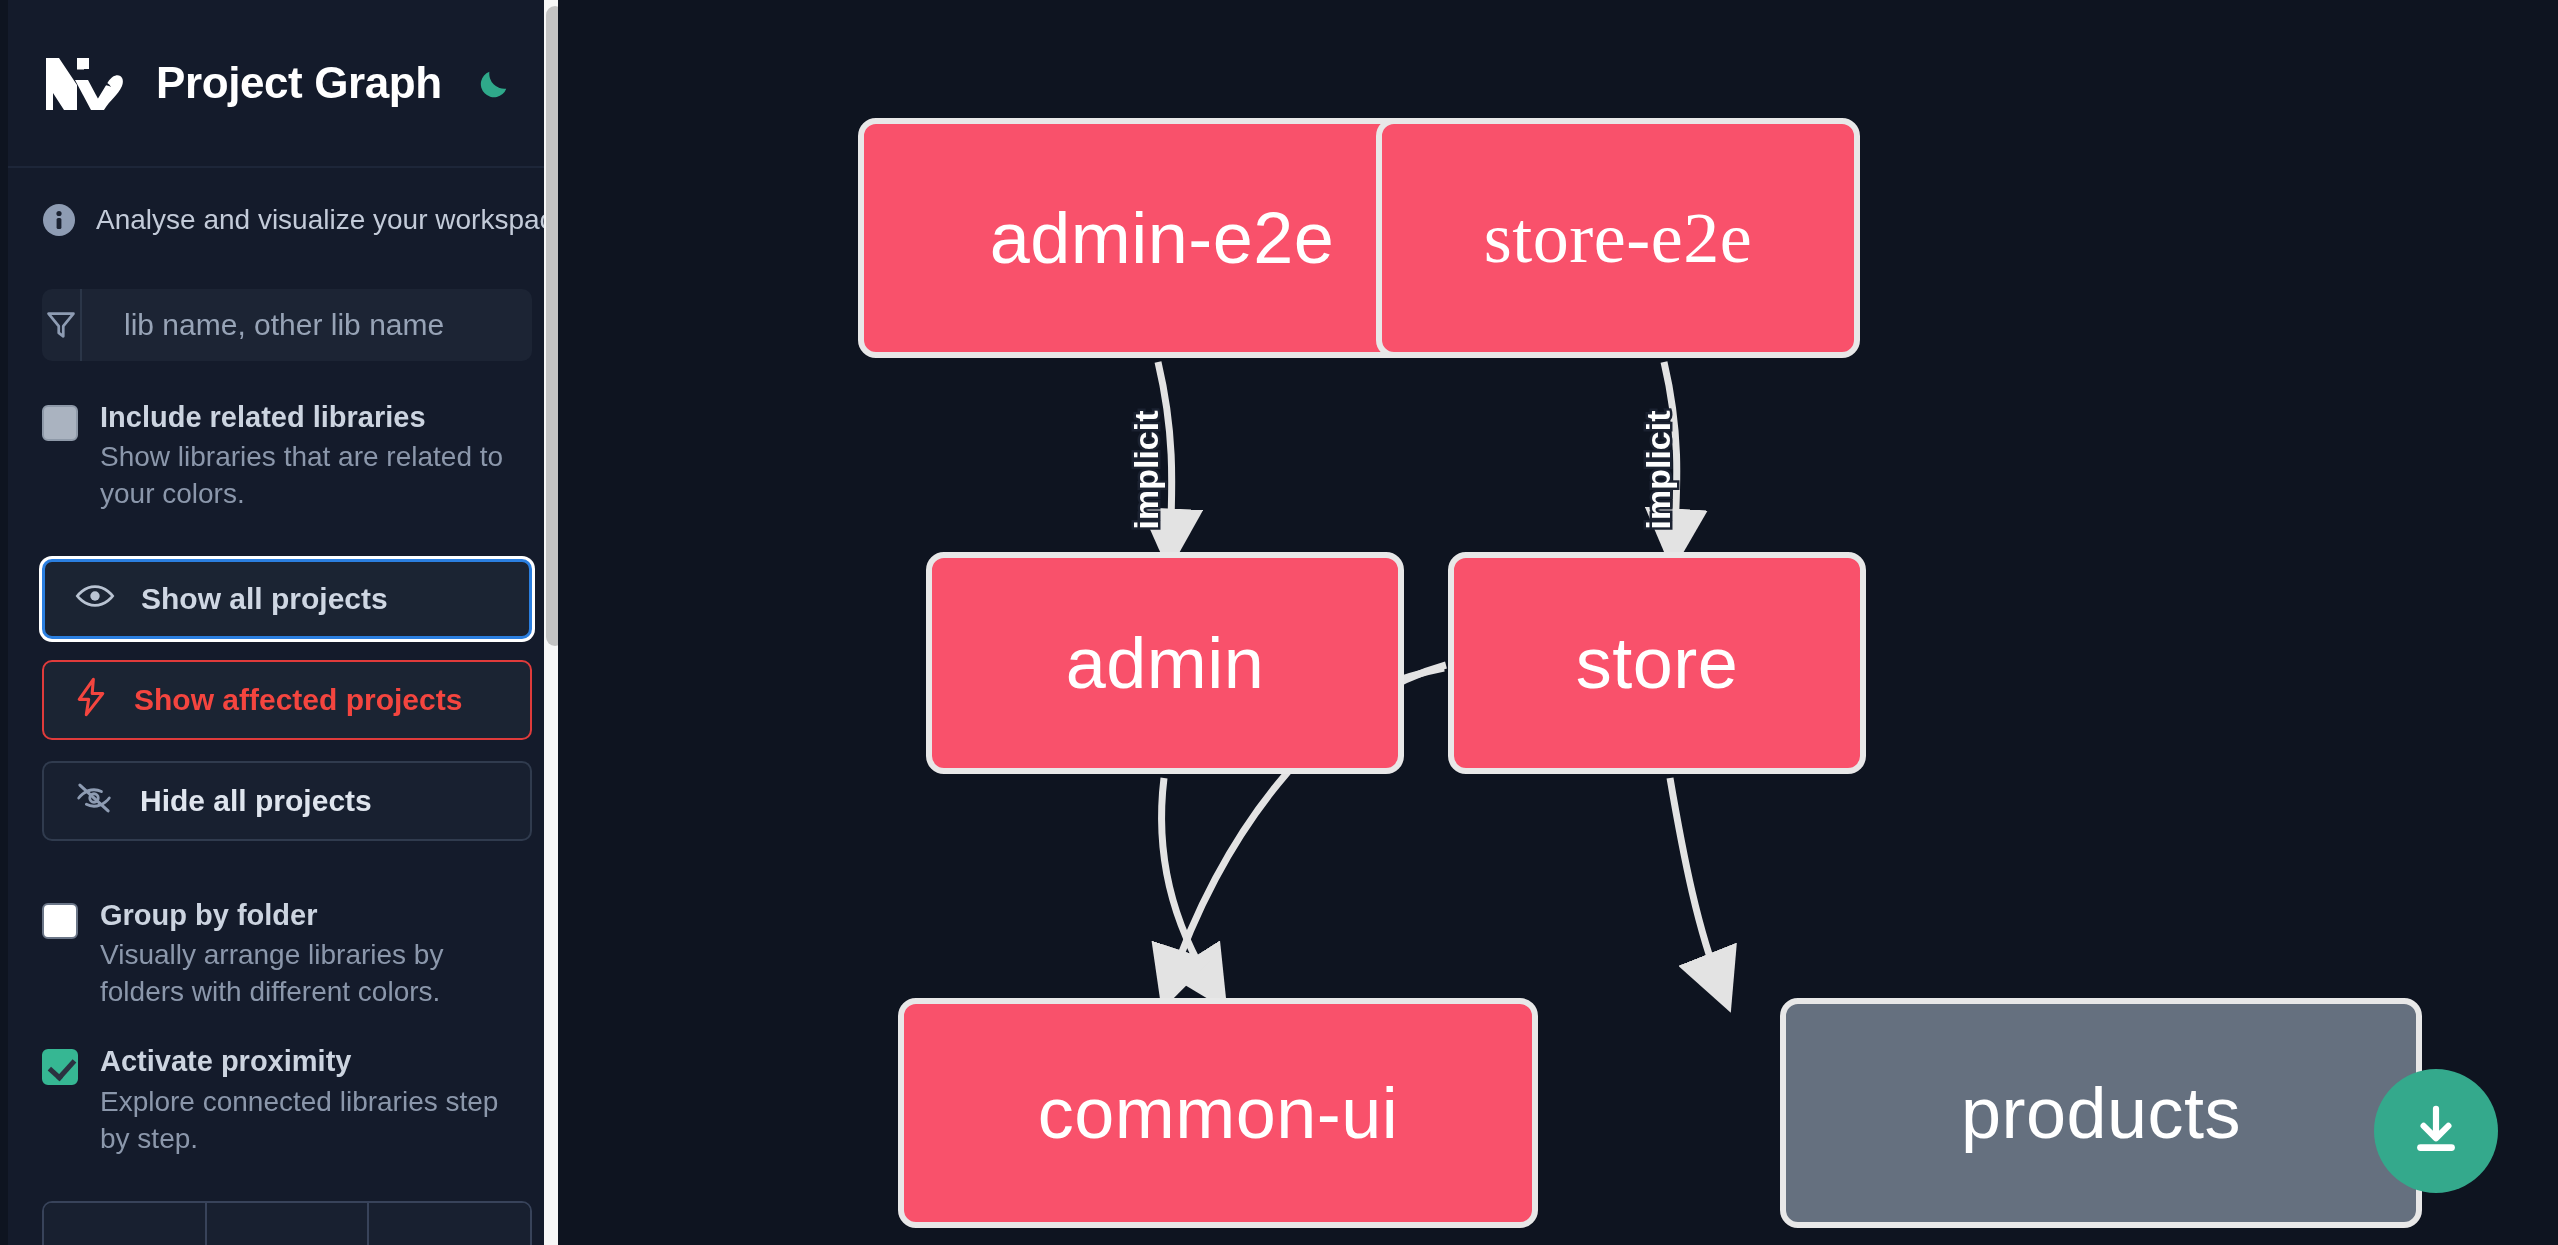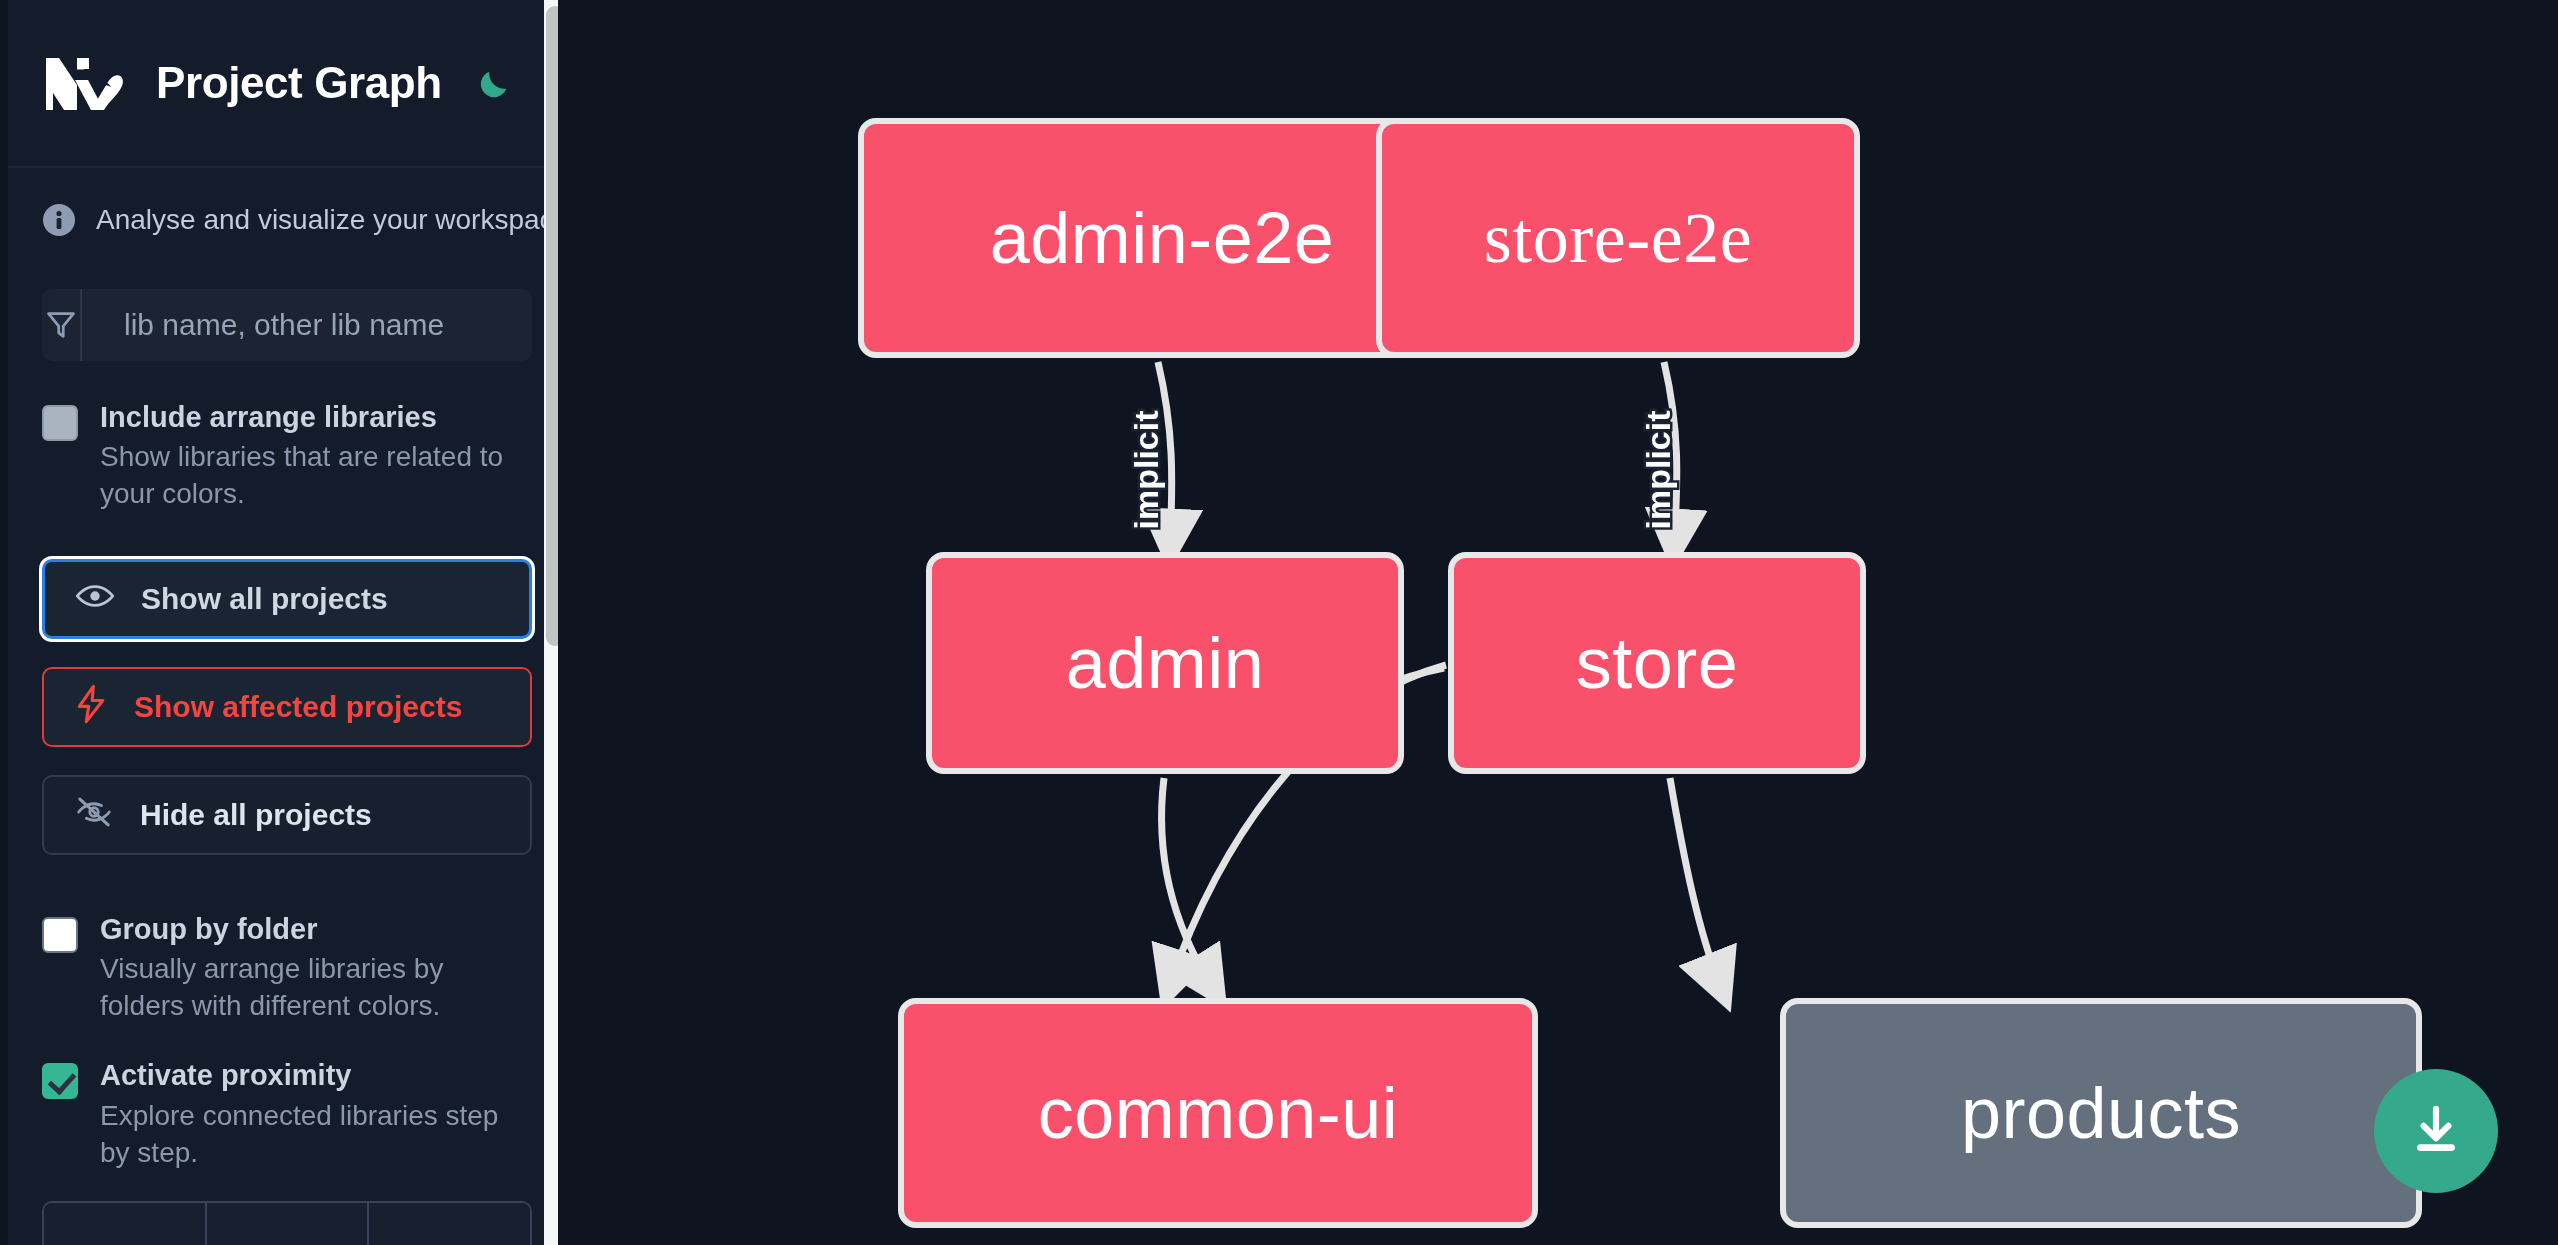--- a/index.html
+++ b/index.html
@@ -104,21 +104,21 @@
     font-weight: 700;
     line-height: 1.25;
   }
   .cb-desc {
     color: #8b97ab;
     font-size: 28px;
     line-height: 1.32;
     margin-top: 4px;
   }
 
-  .btn-stack { margin-top: 46px; display: flex; flex-direction: column; gap: 28px; }
+  .btn-stack { margin-top: 46px; display: flex; flex-direction: column; gap: 21px; }
   .gbtn {
     height: 80px;
     display: flex; align-items: center;
     gap: 26px;
     padding: 0 30px;
     border-radius: 10px;
     background: #1d2troop;
     background: #1d2535;
     border: 2px solid #333e52;
     cursor: pointer;
@@ -236,21 +236,21 @@
           <svg viewBox="0 0 30 30" width="34" height="34" aria-hidden="true">
             <path d="M4 5h22l-9 11v9l-4-3v-6z" fill="none" stroke="#8e9cb3" stroke-width="2.4" stroke-linejoin="round"></path>
           </svg>
         </span>
         <input class="filter-input" type="text" placeholder="lib name, other lib name" style="">
       </div>
 
       <div class="check-block">
         <span class="cb grey"></span>
         <span class="cb-text">
-          <span class="cb-label">Include arrange libraries</span>
+          <span class="cb-label">Include related libraries</span>
           <span class="cb-desc" style="display:block;">Show libraries that are related to your colors.</span>
         </span>
       </div>
 
       <div class="btn-stack">
 
         <div class="gbtn primary">
           <span>
             <svg viewBox="0 0 34 24" width="40" height="30" aria-hidden="true">
               <path d="M2 12s5.5-8 15-8 15 8 15 8-5.5 8-15 8S2 12 2 12z" fill="none" stroke="#b9c3d2" stroke-width="2.4"></path>

